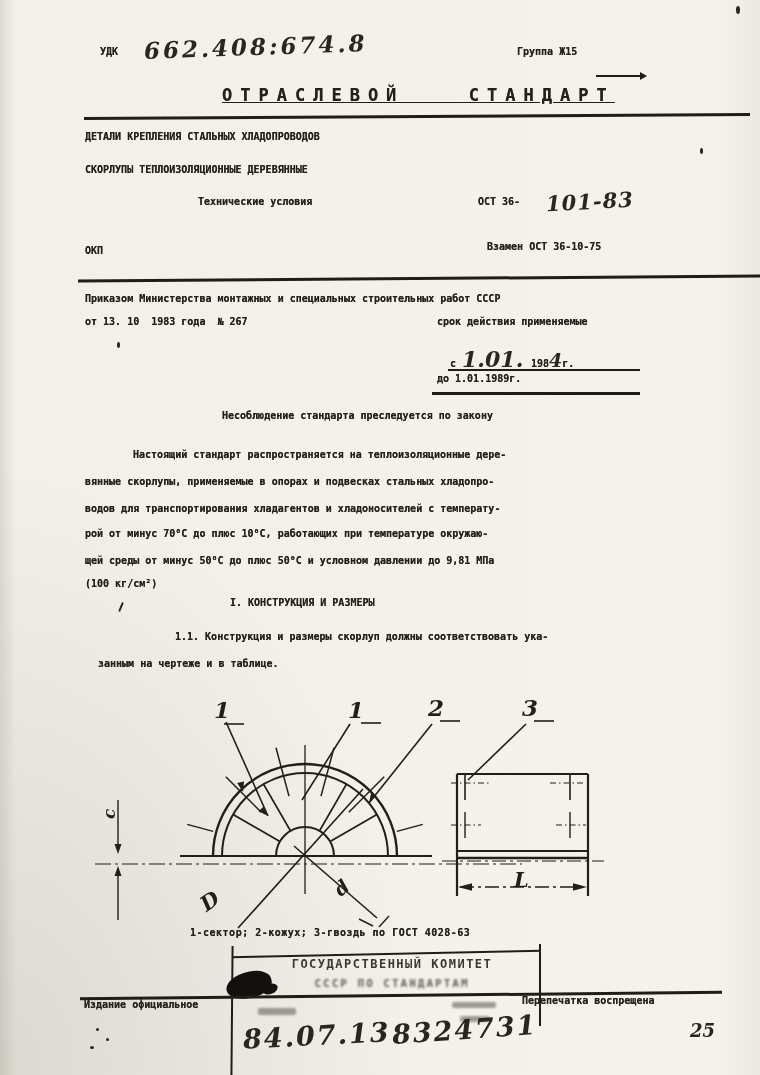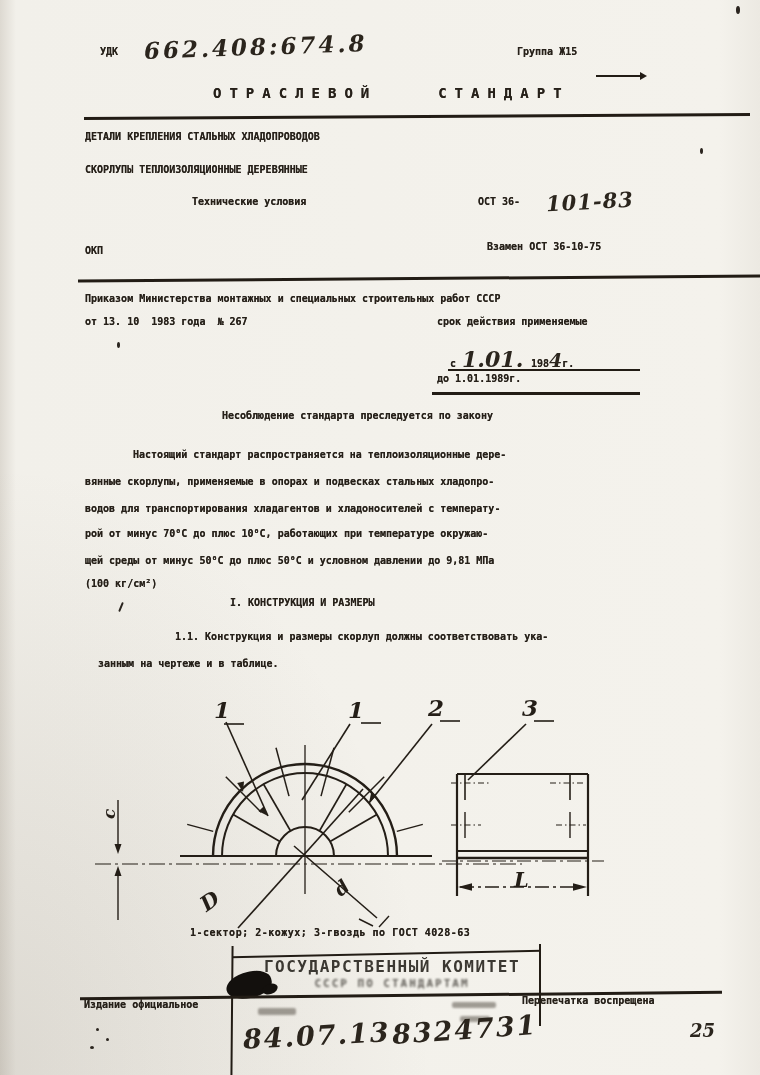--- a/index.html
+++ b/index.html
@@ -35,26 +35,26 @@
 </style>
 </head>
 <body>
 
 <div class="abs typed" style="left:100px;top:46px;">УДК</div>
 <div class="abs hand" style="left:144px;top:33px;font-size:23px;letter-spacing:3px;transform:rotate(-2deg);">662.408:674.8</div>
 <div class="abs typed" style="left:517px;top:46px;">Группа Ж15</div>
 <div class="rule" style="left:596px;top:75px;width:44px;height:2px;"></div>
 <div class="abs" style="left:640px;top:72px;width:0;height:0;border-left:7px solid #221c15;border-top:4px solid transparent;border-bottom:4px solid transparent;"></div>
 
-<div class="abs typed" style="left:213px;top:85px;font-size:14px;letter-spacing:8px;word-spacing:14px;">ОТРАСЛЕВОЙ  СТАНДАРТ</div>
+<div class="abs typed" style="left:222px;top:85px;font-size:17px;letter-spacing:8px;word-spacing:14px;text-decoration:underline;">ОТРАСЛЕВОЙ  СТАНДАРТ</div>
 <div class="rule" style="left:84px;top:115px;width:666px;height:3px;transform:rotate(-0.35deg);"></div>
 
 <div class="abs typed" style="left:85px;top:131px;">ДЕТАЛИ КРЕПЛЕНИЯ СТАЛЬНЫХ ХЛАДОПРОВОДОВ</div>
 <div class="abs typed" style="left:85px;top:164px;">СКОРЛУПЫ ТЕПЛОИЗОЛЯЦИОННЫЕ ДЕРЕВЯННЫЕ</div>
-<div class="abs typed" style="left:192px;top:196px;">Технические условия</div>
+<div class="abs typed" style="left:198px;top:196px;">Технические условия</div>
 <div class="abs typed" style="left:478px;top:196px;">ОСТ 36-</div>
 <div class="abs hand" style="left:546px;top:189px;font-size:21px;transform:rotate(-3deg);letter-spacing:1px;">101-83</div>
 
 <div class="abs typed" style="left:85px;top:245px;">ОКП</div>
 <div class="abs typed" style="left:487px;top:241px;">Взамен ОСТ 36-10-75</div>
 <div class="rule" style="left:78px;top:277px;width:682px;height:3px;transform:rotate(-0.4deg);"></div>
 
 <div class="abs typed" style="left:85px;top:293px;">Приказом Министерства монтажных и специальных строительных работ СССР</div>
 <div class="abs typed" style="left:85px;top:316px;">от 13. 10  1983 года  № 267</div>
 <div class="abs typed" style="left:437px;top:316px;">срок действия применяемые</div>
@@ -156,21 +156,21 @@
   <text x="122" y="222" font-size="21" transform="rotate(-35 128 216)">D</text>
   <text x="256" y="208" font-size="19" transform="rotate(-40 260 202)">d</text>
   <text x="434" y="199" font-size="21">L</text>
 </svg>
 
 <div class="abs typed" style="left:190px;top:927px;letter-spacing:.5px;">1-сектор; 2-кожух; 3-гвоздь по ГОСТ 4028-63</div>
 
 <div class="rule blur1" style="left:231px;top:946px;width:2px;height:129px;transform:rotate(.5deg);"></div>
 <div class="rule blur1" style="left:539px;top:944px;width:2px;height:82px;"></div>
 <div class="rule blur1" style="left:232px;top:953px;width:308px;height:2px;transform:rotate(-1.2deg);"></div>
-<div class="abs stampTxt blur1" style="left:252px;top:957px;width:280px;font-size:16px;letter-spacing:1.5px;text-align:center;">ГОСУДАРСТВЕННЫЙ КОМИТЕТ</div>
+<div class="abs stampTxt blur1" style="left:252px;top:957px;width:280px;font-size:12px;letter-spacing:1.5px;text-align:center;">ГОСУДАРСТВЕННЫЙ КОМИТЕТ</div>
 <div class="abs stampTxt blur2" style="left:252px;top:977px;width:280px;font-size:11px;letter-spacing:2px;">СССР ПО СТАНДАРТАМ</div>
 <div class="abs" style="left:226px;top:972px;width:46px;height:26px;background:#13100d;border-radius:55% 45% 50% 50%;transform:rotate(-12deg);"></div>
 <div class="abs" style="left:262px;top:984px;width:16px;height:10px;background:#13100d;border-radius:50%;transform:rotate(-20deg);"></div>
 <div class="smudge" style="left:258px;top:1008px;width:38px;height:7px;"></div>
 <div class="smudge" style="left:452px;top:1002px;width:44px;height:6px;"></div>
 <div class="smudge" style="left:460px;top:1016px;width:30px;height:6px;"></div>
 <div class="abs hand" style="left:243px;top:1020px;font-size:27px;letter-spacing:2px;transform:rotate(-3deg);">84.07.13</div>
 <div class="abs hand" style="left:392px;top:1014px;font-size:27px;letter-spacing:2px;transform:rotate(-4deg);">8324731</div>
 
 <div class="rule" style="left:80px;top:994px;width:642px;height:3px;transform:rotate(-0.6deg);"></div>

